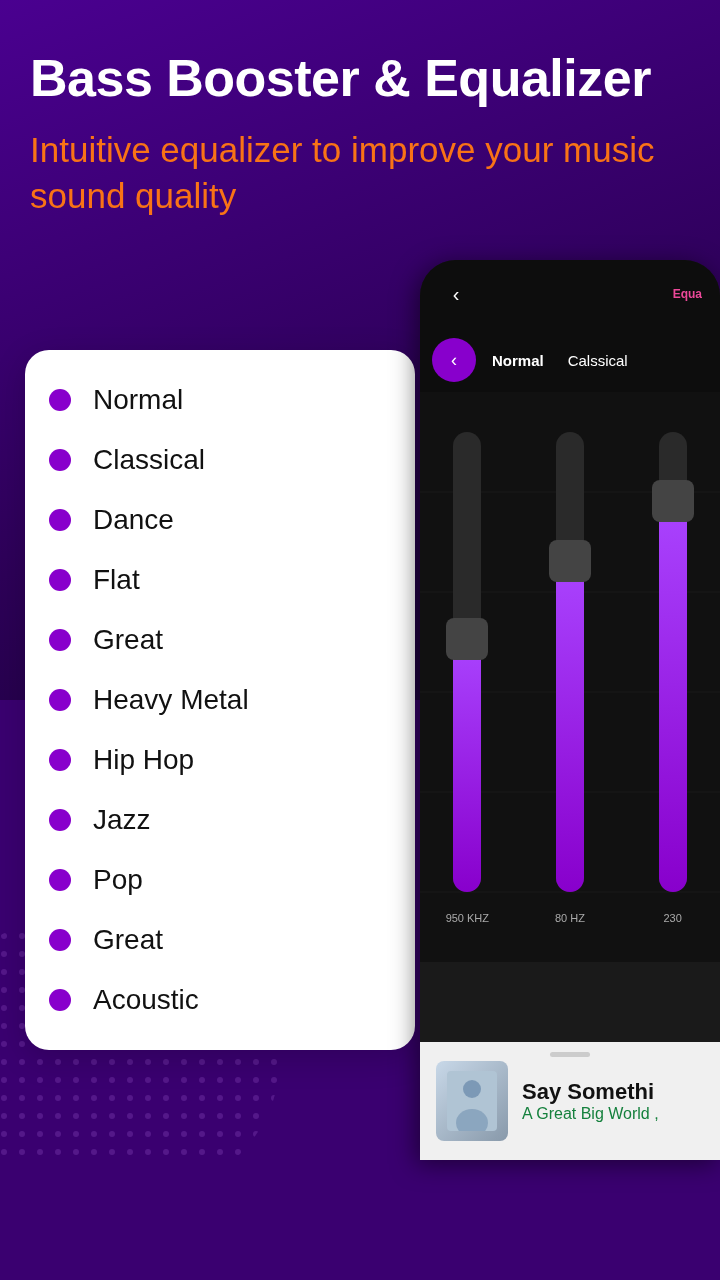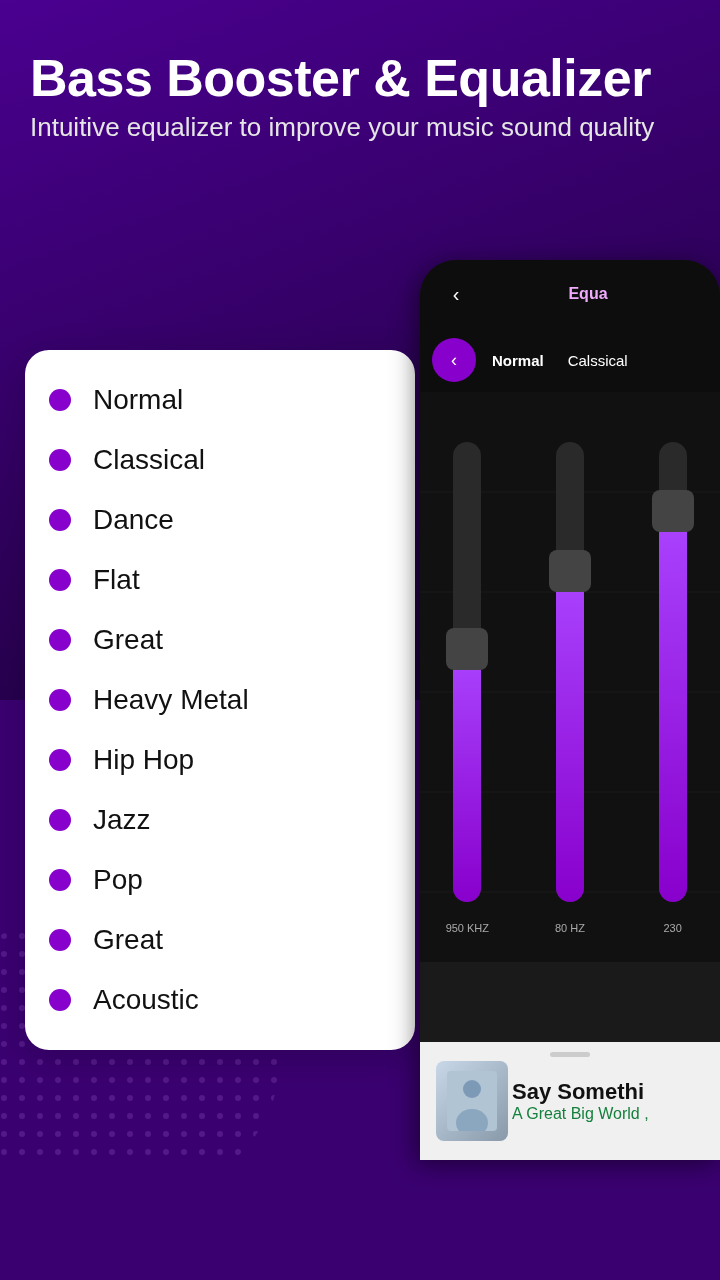--- a/index.html
+++ b/index.html
@@ -32,25 +32,25 @@
 
     .header-title {
       font-size: 52px;
       font-weight: 900;
       color: #ffffff;
       line-height: 1.1;
       letter-spacing: -0.5px;
     }
 
     .header-subtitle {
-      font-size: 26px;
+      font-size: 35px;
       font-weight: 400;
-      color: #e5e5e5;
+      color: #f97316;
       line-height: 1.3;
-      margin-top: 4px;
+      margin-top: 20px;
     }
 
     
     .preset-card {
       position: absolute;
       top: 350px;
       left: 25px;
       width: 390px;
       background: #ffffff;
       border-radius: 24px;
@@ -114,25 +114,25 @@
       width: 36px;
       height: 36px;
       display: flex;
       align-items: center;
       justify-content: center;
       color: #ffffff;
       font-size: 20px;
     }
 
     .phone-title {
-      color: #f0abfc;
-      font-size: 16px;
+      color: #ec4899;
+      font-size: 12px;
       font-weight: 600;
       flex: 1;
-      text-align: center;
+      text-align: right;
     }
 
     
     .eq-tabs-row {
       background: #0d0d0d;
       display: flex;
       align-items: center;
       padding: 10px 12px;
       gap: 8px;
       overflow: hidden;
@@ -177,21 +177,21 @@
       top: 0; left: 0; right: 0; bottom: 0;
       opacity: 0.15;
     }
 
     .sliders-container {
       position: absolute;
       top: 20px;
       left: 0; right: 0; bottom: 0;
       display: flex;
       justify-content: space-around;
-      align-items: flex-end;
+      align-items: flex-start;
       padding: 20px 16px 60px;
       gap: 40px;
     }
 
     .slider-track {
       width: 28px;
       height: 460px;
       background: #2a2a2a;
       border-radius: 14px;
       position: relative;
@@ -245,21 +245,21 @@
     .mini-player {
       position: absolute;
       bottom: 0;
       left: 0; right: 0;
       height: 118px;
       background: #f0f0f0;
       border-radius: 0;
       display: flex;
       align-items: center;
       padding: 16px 16px;
-      gap: 4px;
+      gap: 14px;
     }
 
     .mini-player-thumb {
       width: 72px;
       height: 80px;
       border-radius: 8px;
       background: linear-gradient(135deg, #c8d8e8 0%, #8899aa 100%);
       flex-shrink: 0;
       overflow: hidden;
       display: flex;

